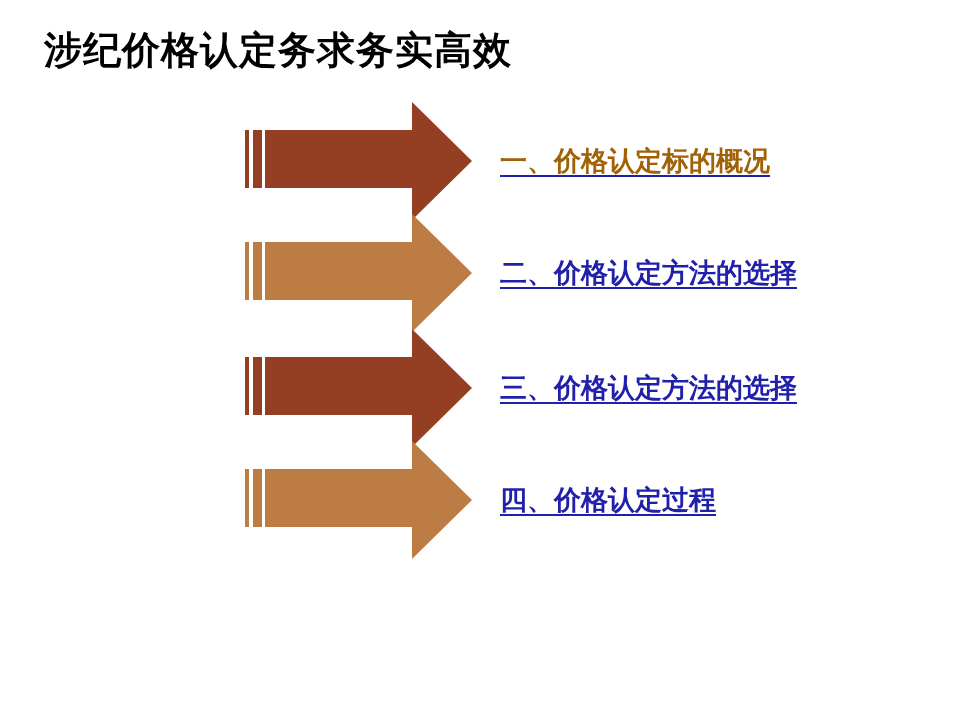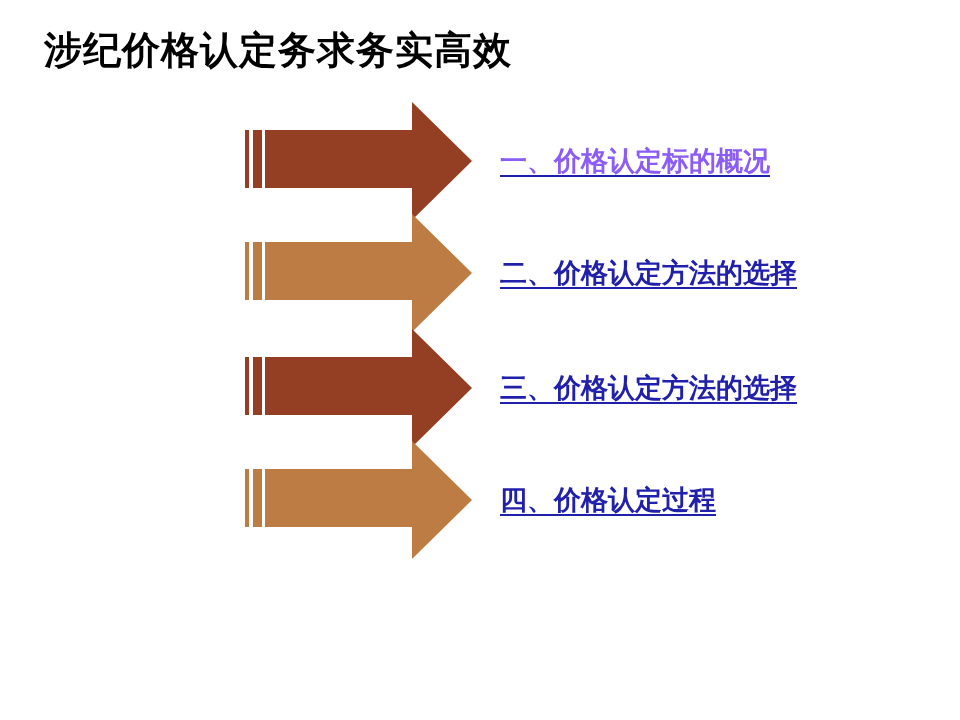--- a/index.html
+++ b/index.html
@@ -51,21 +51,21 @@
 <div class="slide">
 
   <div class="title" style="color: rgb(0, 0, 0);">涉纪价格认定务求务实高效</div>
 
   <div class="row r1">
     <svg class="arrow" width="228" height="120" viewBox="0 0 228 120">
       <rect x="0" y="29" width="4" height="58" fill="#943E23"></rect>
       <rect x="8" y="29" width="9" height="58" fill="#943E23"></rect>
       <polygon points="20,29 167,29 167,1 227,60 167,119 167,87 20,87" fill="#943E23"></polygon>
     </svg>
-    <a class="link" style="color: #8b5cf6; text-decoration-color: rgb(32, 32, 170); text-align: right;">一、价格认定标的概况</a>
+    <a class="link" style="color: #a16207; text-decoration-color: rgb(32, 32, 170); text-align: right;">一、价格认定标的概况</a>
   </div>
 
   <div class="row r2">
     <svg class="arrow" width="228" height="120" viewBox="0 0 228 120">
       <rect x="0" y="29" width="4" height="58" fill="#BE7C45"></rect>
       <rect x="8" y="29" width="9" height="58" fill="#BE7C45"></rect>
       <polygon points="20,29 167,29 167,1 227,60 167,119 167,87 20,87" fill="#BE7C45"></polygon>
     </svg>
     <a class="link" style="color: rgb(32, 32, 170); text-decoration-color: rgb(32, 32, 170);">二、价格认定方法的选择</a>
   </div>

